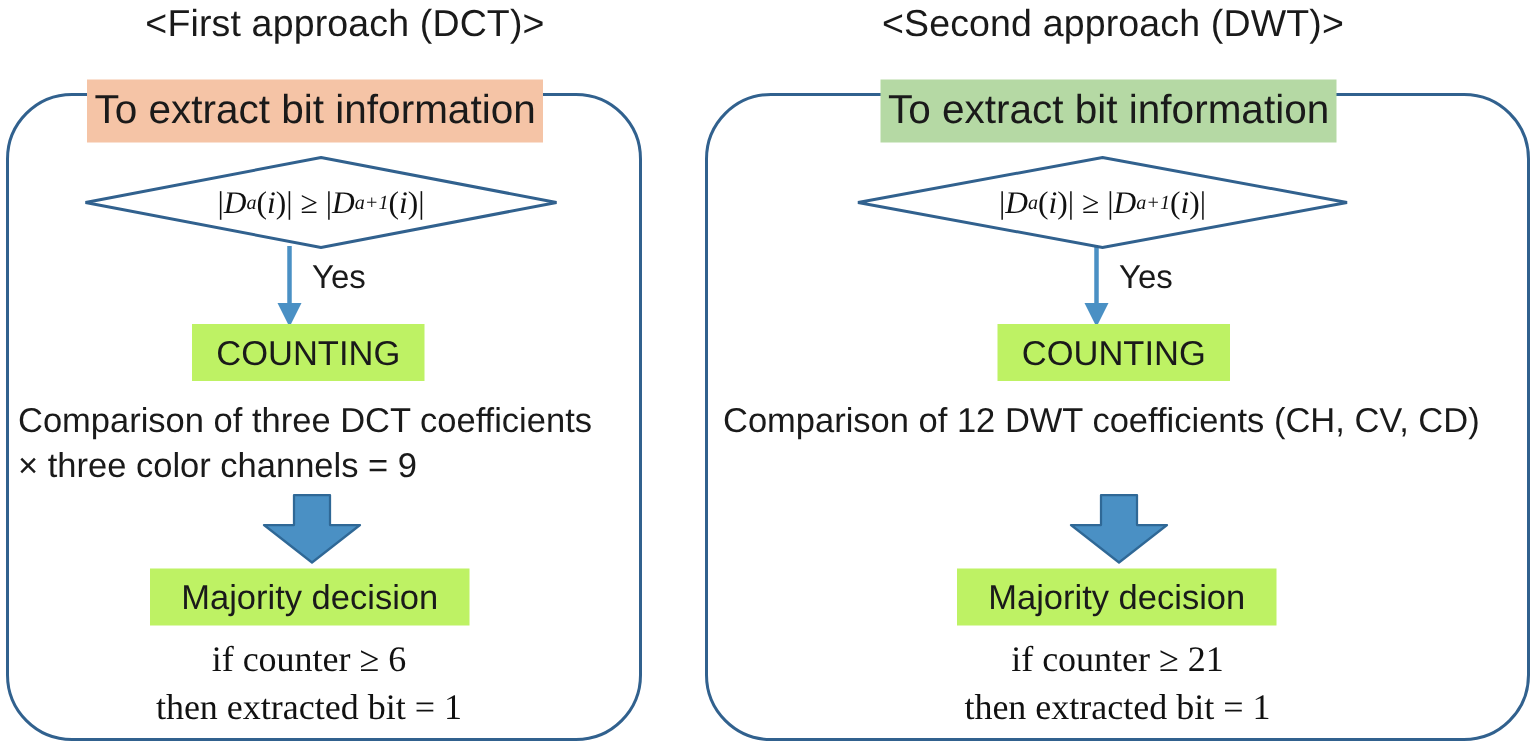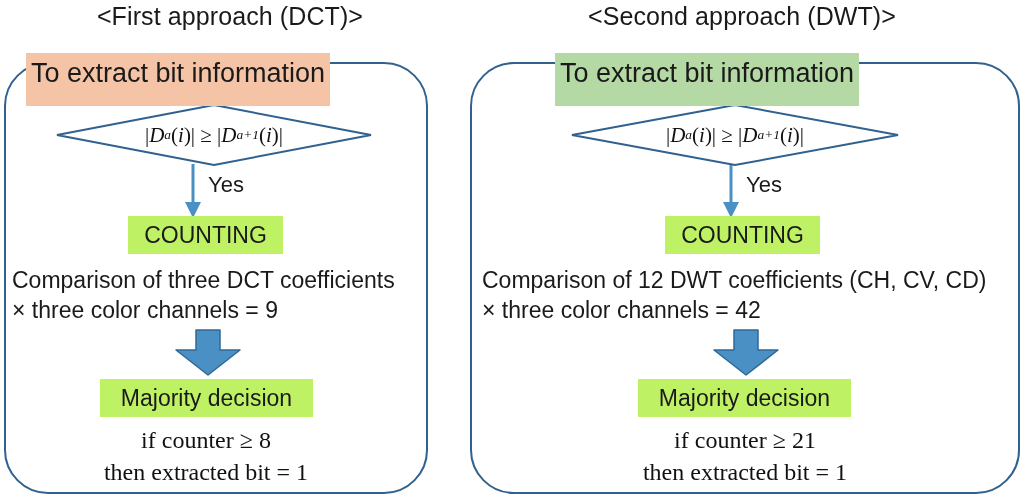--- a/index.html
+++ b/index.html
@@ -47,24 +47,25 @@
   }
   #box-left  { left: 4px;  top: 62px; width: 424px; height: 432px; }
   #box-right { left: 10px; top: 62px; width: 550px; height: 432px; }
 
   
   .header-chip {
     position: absolute;
     top: 53px;
     font-size: 27px;
     line-height: 38px;
-    padding: 1px 5px 14px 5px;
+    padding: 1px 5px 3px 5px;
     white-space: nowrap;
     box-sizing: border-box;
     z-index: 4;
+    margin-left: 32px;
   }
   #chip-left  { left: 26px;  background: #f5c4a6; }
   #chip-right { left: 95px;  background: #b5d9a4; }
 
   
   .diamond-wrap {
     position: absolute;
     z-index: 3;
   }
   #diamond-left  { left: 55px;  top: 104px; width: 318px; height: 62px; }
@@ -206,21 +207,21 @@
 
   <div class="block-arrow" id="block-arrow-left">
     <svg width="72" height="50">
       <polygon points="24,2 48,2 48,22 68,22 36,47 4,22 24,22" fill="#4a90c4" stroke="#2f6896" stroke-width="1.5" stroke-linejoin="round"></polygon>
     </svg>
   </div>
 
   <div class="yellow-box" id="majority-left">Majority decision</div>
 
   <div class="footer-math" id="footer-left">
-    <span>if counter ≥ 8</span>
+    <span>if counter ≥ 6</span>
     <span class="l2">then extracted bit = 1</span>
   </div>
 </div>
 
 <div class="panel" id="panel-right">
 
   <div class="panel-title">&lt;Second approach (DWT)&gt;</div>
 
   <div class="rounded-box" id="box-right"></div>
 
@@ -243,21 +244,20 @@
       <polygon points="9,54 1,38 17,38" fill="#4a90c4"></polygon>
     </svg>
   </div>
 
   <div class="yes-label" id="yes-right">Yes</div>
 
   <div class="yellow-box" id="counting-right">COUNTING</div>
 
   <div class="explain" id="explain-right">
     <span>Comparison of 12 DWT coefficients (CH, CV, CD)</span>
-    <span class="l2">× three color channels = 42</span>
   </div>
 
   <div class="block-arrow" id="block-arrow-right">
     <svg width="72" height="50">
       <polygon points="24,2 48,2 48,22 68,22 36,47 4,22 24,22" fill="#4a90c4" stroke="#2f6896" stroke-width="1.5" stroke-linejoin="round"></polygon>
     </svg>
   </div>
 
   <div class="yellow-box" id="majority-right">Majority decision</div>
 

